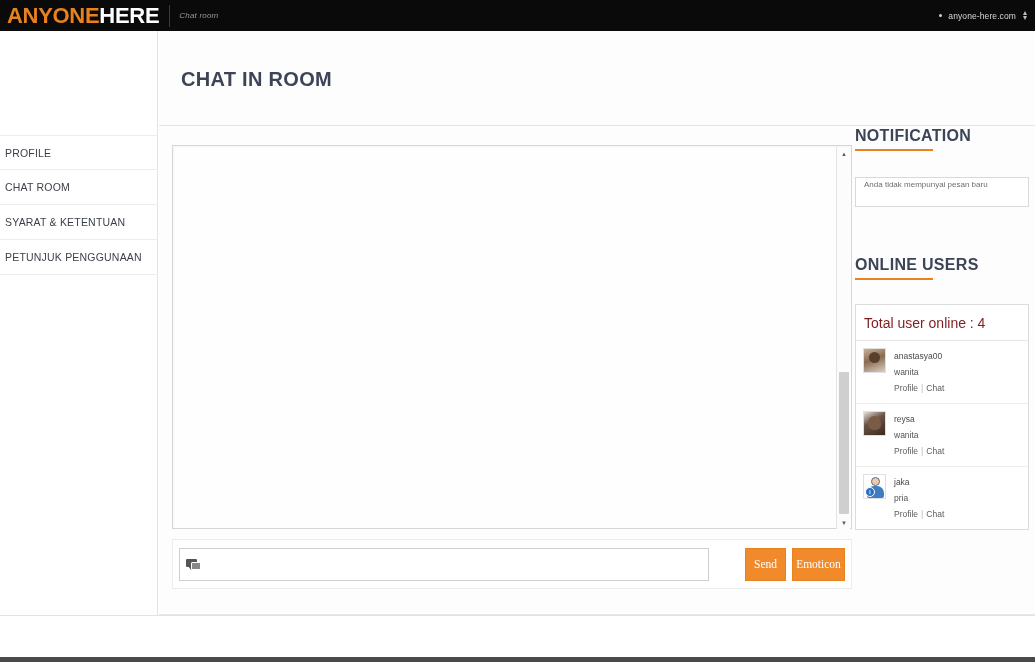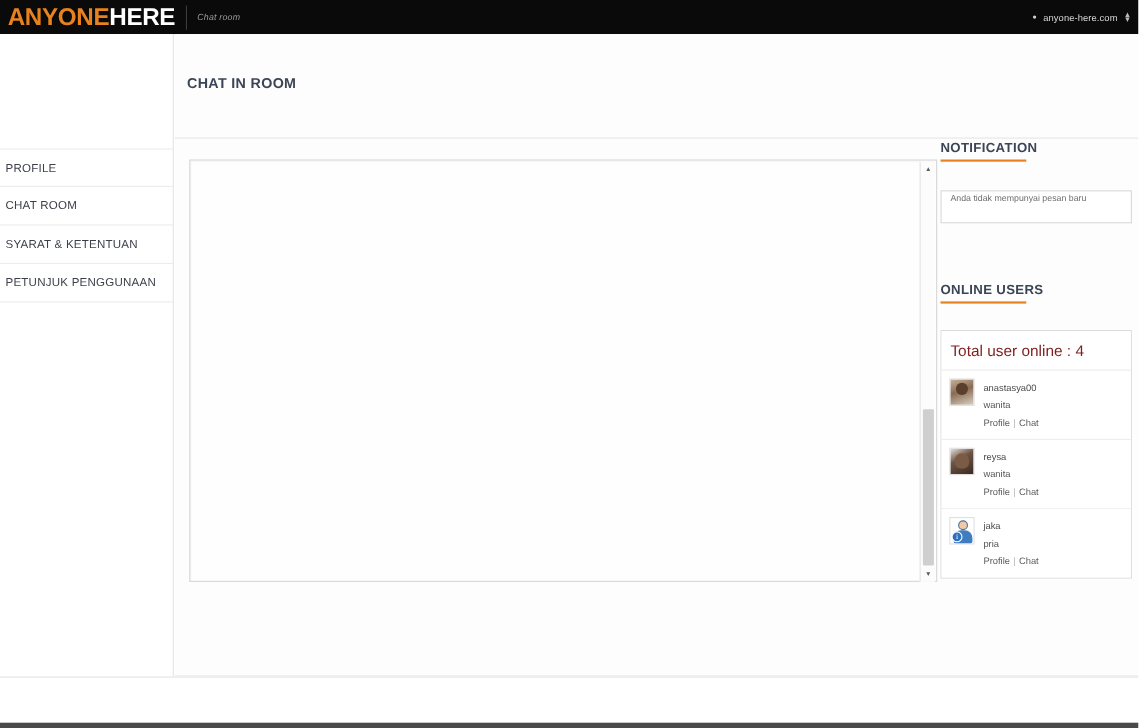--- a/index.html
+++ b/index.html
@@ -62,23 +62,23 @@
     font-size: 10.5px; color: #3b3f48; letter-spacing: .2px;
     font-weight: normal;
   }
 
   
   .main {
     position: absolute; left: 159px; top: 31px; width: 876px; height: 584px;
     background: #fdfdfd;
   }
   .page-title {
-    position: absolute; left: 11px; top: 37px;
-    font-family: "Liberation Sans Narrow", "Liberation Sans", sans-serif;
-    font-size: 13px; font-weight: bold; color: #3c4556; letter-spacing: .3px;
+    position: absolute; left: 22px; top: 37px;
+    font-family: "Liberation Sans Narrow", "Liberation Sans", sans-serif;
+    font-size: 20px; font-weight: bold; color: #3c4556; letter-spacing: .3px;
   }
   .title-rule {
     position: absolute; left: 0; top: 94px; width: 876px; height: 1px;
     background: #e6e6e6;
   }
 
   
   .chat-wrap {
     position: absolute; left: 13px; top: 114px;
     width: 680px; height: 384px;
@@ -149,21 +149,21 @@
   }
   .btn-send { left: 572px; width: 41px; }
   .btn-emo { left: 619px; width: 53px; }
 
   
   .right {
     position: absolute; left: 855px; top: 31px; width: 180px; height: 584px;
   }
   .side-head {
     font-family: "Liberation Sans Narrow", "Liberation Sans", sans-serif;
-    font-size: 12px; font-weight: bold; color: #3c4556;
+    font-size: 16px; font-weight: bold; color: #3c4556;
     letter-spacing: .3px;
   }
   .head-rule { width: 78px; height: 2px; background: #e8821e; margin-top: 4px; }
 
   .notif-block { position: absolute; left: 0; top: 96px; width: 180px; }
   .notif-box {
     margin-top: 26px; width: 174px; height: 30px;
     border: 1px solid #d9d9d9; background: #fff;
     font-size: 8px; color: #6e6e6e; line-height: 13px;
     padding-left: 8px; white-space: nowrap; overflow: hidden;
@@ -282,20 +282,31 @@
         <div class="chat-scroll">
           <div class="sb-arrow up">▲</div>
           <div class="sb-track">
             <div class="sb-thumb"></div>
           </div>
           <div class="sb-arrow down">▼</div>
         </div>
       </div>
     </div>
 
+    <div class="input-row">
+      <div class="msg-field">
+        <span class="bubble-icon">
+          <span class="b1"></span>
+            <span class="b2"></span>
+        </span>
+        <input class="msg-input" type="text" placeholder="" style="">
+      </div>
+      <div class="btn btn-send">Send</div>
+      <div class="btn btn-emo">Emoticon</div>
+    </div>
   </div>
 
   <div class="main-bottom-rule"></div>
 
   <div class="right">
 
     <div class="notif-block">
       <div class="side-head">NOTIFICATION</div>
       <div class="head-rule"></div>
       <div class="notif-box">Anda tidak mempunyai pesan baru</div>

